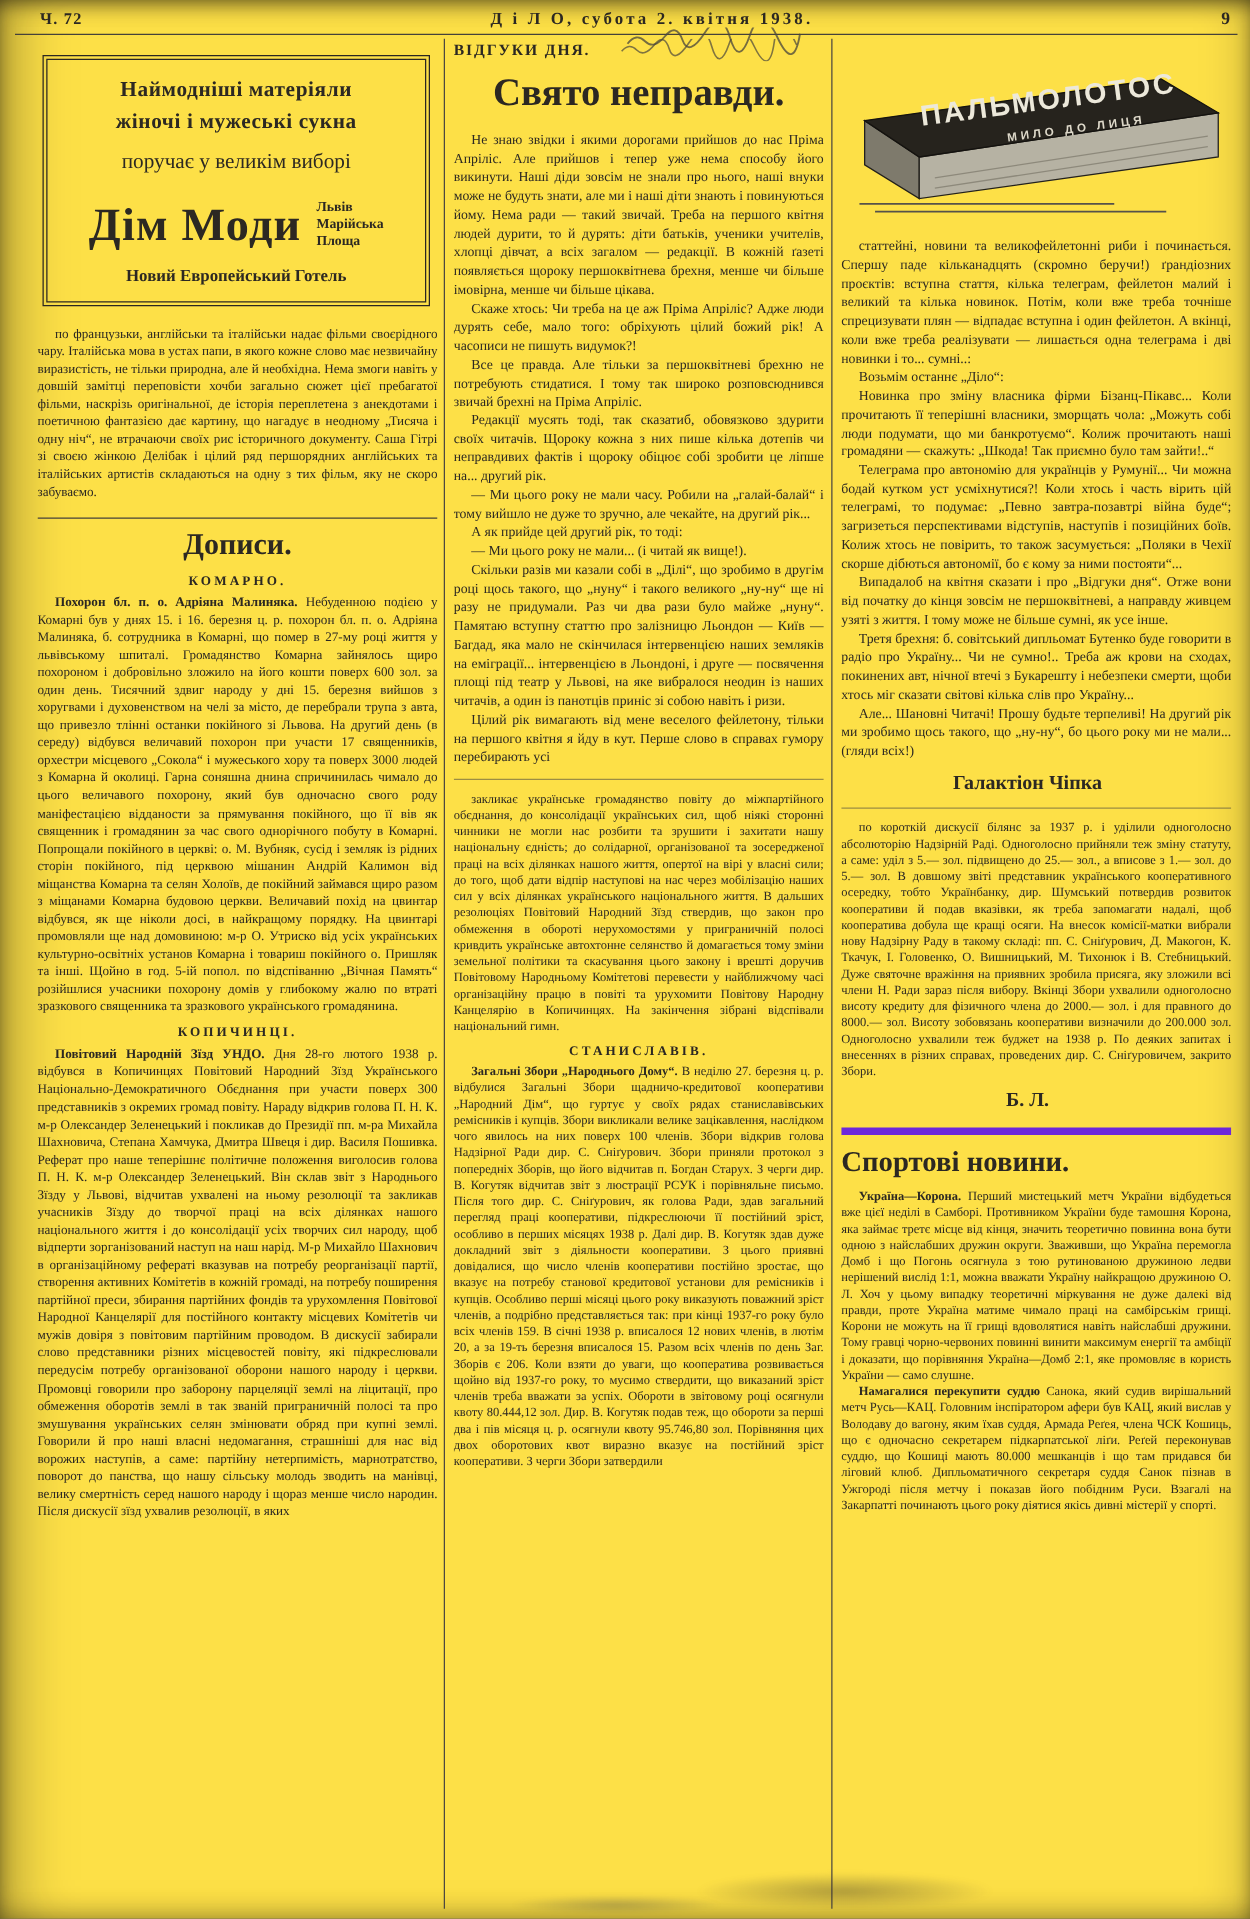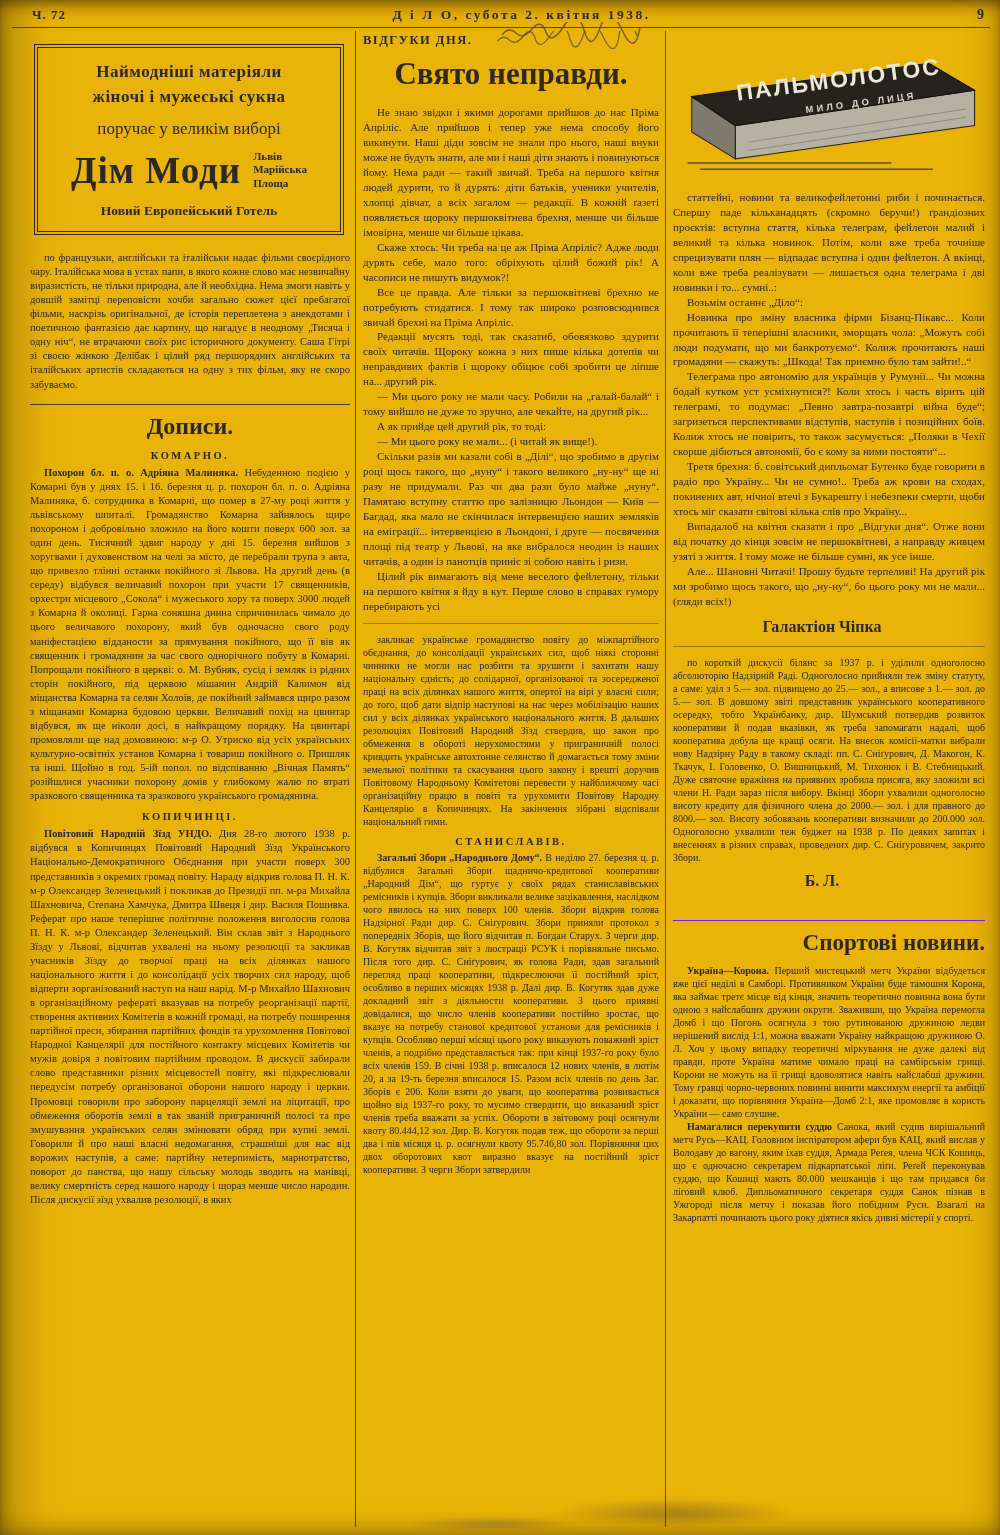--- a/index.html
+++ b/index.html
@@ -1,19 +1,19 @@
 <!DOCTYPE html>
 <html><head>
 <meta charset="utf-8">
 <style>
   * { margin:0; padding:0; box-sizing:border-box; }
   html,body { background:#7d7a72; }
   .page {
     position:relative; width:1000px; height:1535px; margin:0 auto;
-    background:#eab308;
+    background:#fde047;
     font-family:"Liberation Serif","DejaVu Serif",serif;
     color:#2c2822;
     overflow:hidden;
     box-shadow: inset 0 8px 16px -6px rgba(18,16,12,.65),
                 inset 34px 0 55px -35px rgba(18,16,12,.55),
                 inset -20px 0 45px -28px rgba(18,16,12,.40),
                 inset 0 -12px 22px -12px rgba(18,16,12,.35);
   }
   
   .masthead { position:absolute; top:7px; left:32px; right:16px;
@@ -33,21 +33,21 @@
   .vrule-1 { left:355px; } .vrule-2 { left:665px; }
 
   .para { text-indent:14px; }
   .lead { font-weight:bold; }
 
   
   .dim-ad { border:4px double #2b2721; margin:10px 6px 16px 4px; padding:13px 8px 11px; text-align:center; }
   .dim-l1, .dim-l2 { font-size:17px; font-weight:bold; letter-spacing:.5px; }
   .dim-l2 { margin-top:2px; }
   .dim-l3 { font-size:17px; margin-top:9px; }
-  .brand-row { display:flex; justify-content:center; align-items:center; gap:12px; margin-top:10px; }
+  .brand-row { display:flex; justify-content:center; align-items:center; gap:12px; margin-top:20px; }
   .dim-brand { font-size:37px; font-weight:bold; letter-spacing:1px; line-height:1; }
   .brand-side { text-align:left; font-size:11px; font-weight:bold; line-height:1.2; }
   .dim-footer { font-size:13.5px; font-weight:bold; margin-top:12px; }
 
   
   .dopysy { border-top:1px solid #45413a; margin:12px 0 4px; padding-top:5px; text-align:center; }
   .dopysy-title { font-size:24px; font-weight:bold; }
   .local-head { text-align:center; font-weight:bold; font-size:10.5px; letter-spacing:2.5px; margin:7px 0 3px; }
 
   
@@ -60,21 +60,21 @@
   .divider { height:1px; background:#4d4840; opacity:.55; margin:9px 0; }
 
   
   .soap-ad { margin:6px 0 10px; }
   .soap-ad svg { display:block; width:100%; height:140px; }
   .soap-brand { font-family:"Liberation Sans","DejaVu Sans",sans-serif; font-size:22px; font-weight:bold; fill:#ece8da; letter-spacing:2px; }
   .soap-sub { font-family:"Liberation Sans","DejaVu Sans",sans-serif; font-size:9px; font-weight:bold; fill:#ddd8c9; letter-spacing:3px; }
   .hatch { stroke:#8d897b; stroke-width:1; }
   .shadowline { stroke:#55514a; stroke-width:1.3; }
   .sig { text-align:center; font-weight:bold; font-size:16px; margin:7px 14px 5px 0; text-indent:0; }
-  .sport-head { border-top:1px solid #6d28d9; margin-top:28px; padding-top:7px; text-align:right; margin-bottom:6px; }
+  .sport-head { border-top:6px solid #6d28d9; margin-top:10px; padding-top:7px; text-align:left; margin-bottom:6px; }
   .sport-title { font-size:23px; font-weight:bold; }
 
   .smudge { position:absolute; pointer-events:none; }
   .smudge-a { left:556px; top:1498px; width:240px; height:30px;
     background:radial-gradient(ellipse at center, rgba(55,50,42,.38), transparent 70%); filter:blur(2px); }
   .smudge-b { left:408px; top:1516px; width:170px; height:16px;
     background:radial-gradient(ellipse at center, rgba(55,60,75,.30), transparent 70%); filter:blur(1.5px); }
 </style>
 </head>
 <body>
@@ -170,22 +170,22 @@
         <text class="soap-brand" x="62" y="56" transform="rotate(-7.5 62 56)">ПАЛЬМОЛОТОС</text>
         <text class="soap-sub" x="128" y="68" transform="rotate(-7.5 128 68)">МИЛО ДО ЛИЦЯ</text>
       </svg>
     </div>
 
     <div class="feuilleton">
       <p class="para">статтейні, новини та великофейлетонні риби і починається. Спершу паде кільканадцять (скромно беручи!) ґрандіозних проєктів: вступна стаття, кілька телеграм, фейлетон малий і великий та кілька новинок. Потім, коли вже треба точніше спрецизувати плян — відпадає вступна і один фейлетон. А вкінці, коли вже треба реалізувати — лишається одна телеграма і дві новинки і то... сумні..:</p>
       <p class="para">Возьмім останнє „Діло“:</p>
       <p class="para">Новинка про зміну власника фірми Бізанц-Пікавс... Коли прочитають її теперішні власники, зморщать чола: „Можуть собі люди подумати, що ми банкротуємо“. Колиж прочитають наші громадяни — скажуть: „Шкода! Так приємно було там зайти!..“</p>
       <p class="para">Телеграма про автономію для українців у Румунії... Чи можна бодай кутком уст усміхнутися?! Коли хтось і часть вірить цій телеграмі, то подумає: „Певно завтра-позавтрі війна буде“; загризеться перспективами відступів, наступів і позиційних боїв. Колиж хтось не повірить, то також засумується: „Поляки в Чехії скорше дібються автономії, бо є кому за ними постояти“...</p>
+      <p class="para">Випадалоб на квітня сказати і про „Відгуки дня“. Отже вони від початку до кінця зовсім не першоквітневі, а направду живцем узяті з життя. І тому може не більше сумні, як усе інше.</p>
       <p class="para">Третя брехня: б. совітський дипльомат Бутенко буде говорити в радіо про Україну... Чи не сумно!.. Треба аж крови на сходах, покинених авт, нічної втечі з Букарешту і небезпеки смерти, щоби хтось міг сказати світові кілька слів про Україну...</p>
-      <p class="para">Випадалоб на квітня сказати і про „Відгуки дня“. Отже вони від початку до кінця зовсім не першоквітневі, а направду живцем узяті з життя. І тому може не більше сумні, як усе інше.</p>
       <p class="para">Але... Шановні Читачі! Прошу будьте терпеливі! На другий рік ми зробимо щось такого, що „ну-ну“, бо цього року ми не мали... (гляди всіх!)</p>
       <p class="sig">Галактіон Чіпка</p>
     </div>
 
     <div class="divider"></div>
 
     <div class="lower">
       <p class="para">по короткій дискусії білянс за 1937 р. і уділили одноголосно абсолюторію Надзірній Раді. Одноголосно прийняли теж зміну статуту, а саме: уділ з 5.— зол. підвищено до 25.— зол., а вписове з 1.— зол. до 5.— зол. В довшому звіті представник українського кооперативного осередку, тобто Українбанку, дир. Шумський потвердив розвиток кооперативи й подав вказівки, як треба запомагати надалі, щоб кооператива добула ще кращі осяги. На внесок комісії-матки вибрали нову Надзірну Раду в такому складі: пп. С. Сніґурович, Д. Макогон, К. Ткачук, І. Головенко, О. Вишницький, М. Тихонюк і В. Стебницький. Дуже святочне вражіння на приявних зробила присяга, яку зложили всі члени Н. Ради зараз після вибору. Вкінці Збори ухвалили одноголосно висоту кредиту для фізичного члена до 2000.— зол. і для правного до 8000.— зол. Висоту зобовязань кооперативи визначили до 200.000 зол. Одноголосно ухвалили теж буджет на 1938 р. По деяких запитах і внесеннях в різних справах, проведених дир. С. Сніґуровичем, закрито Збори.</p>
       <p class="sig">Б. Л.</p>
 

